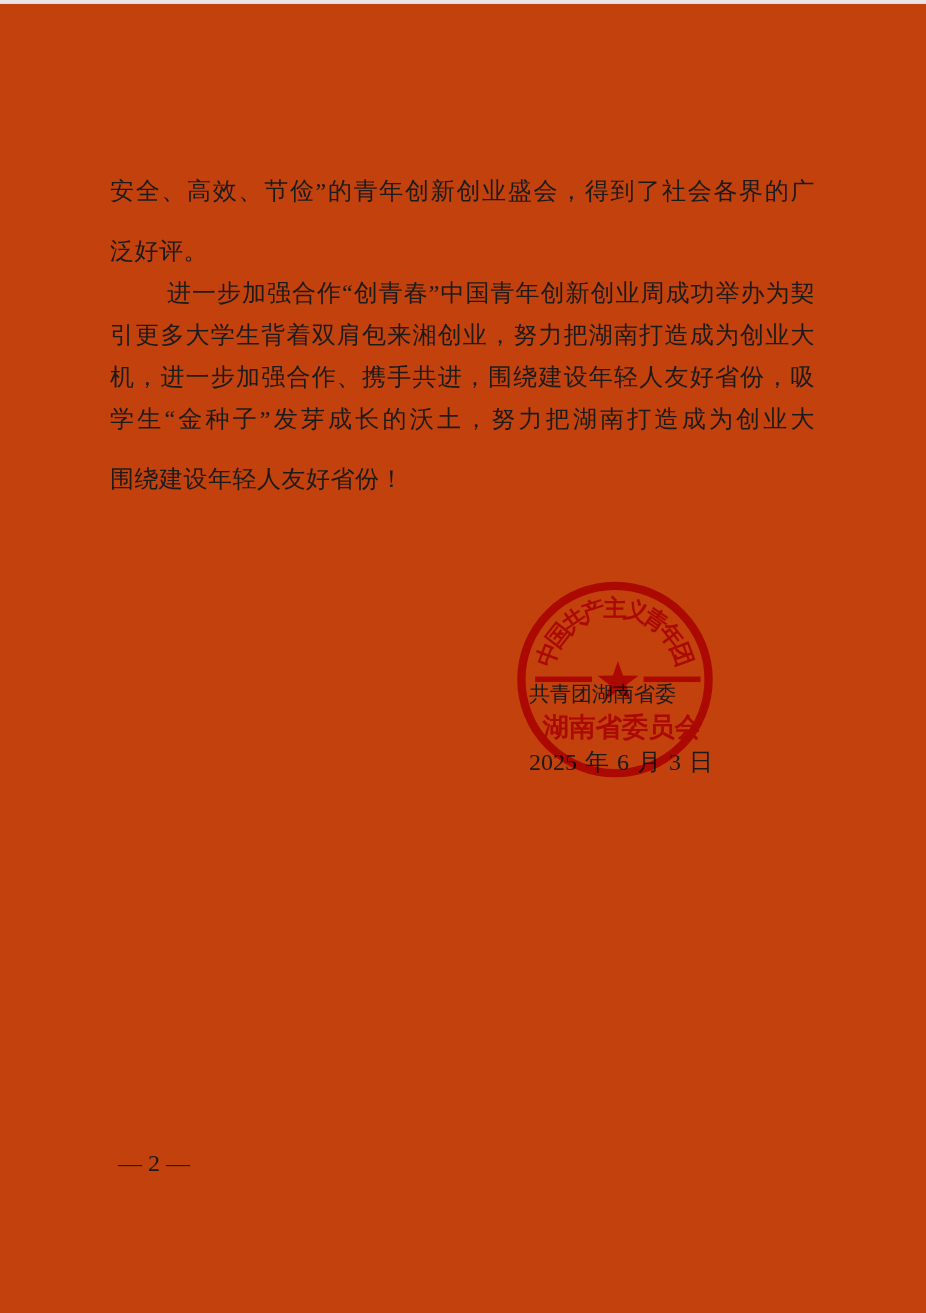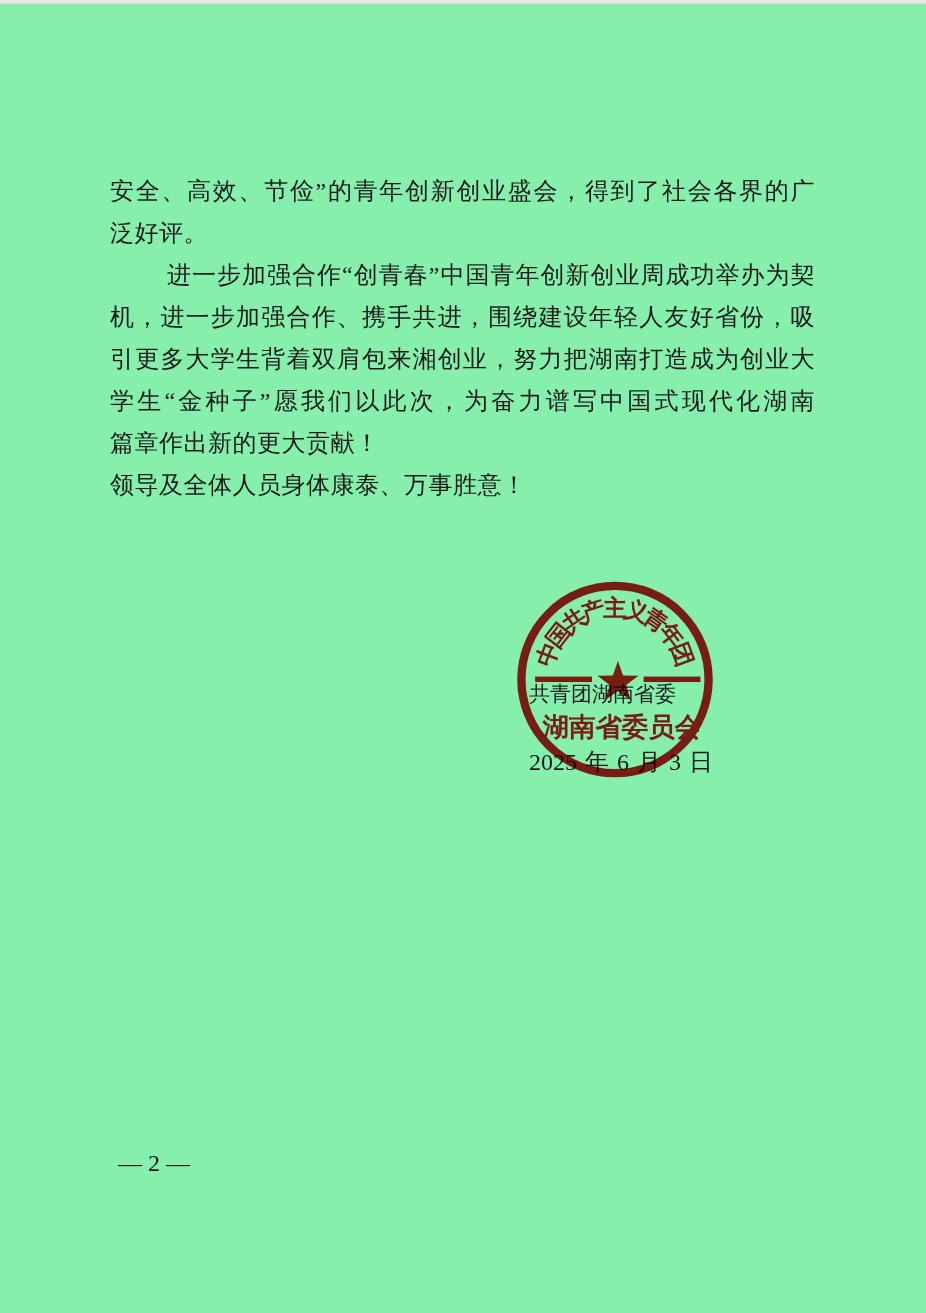--- a/index.html
+++ b/index.html
@@ -1,20 +1,20 @@
 <!DOCTYPE html>
 <html><head>
 <meta charset="utf-8">
 <style>
   html, body { margin: 0; padding: 0; background: #ffffff; }
   .page {
     position: relative;
     width: 926px;
     height: 1313px;
-    background: #86efac;
+    background: #c2410c;
     overflow: hidden;
     font-family: "Liberation Serif", "DejaVu Serif", serif;
     color: #1b1b1b;
   }
   .top-border {
     position: absolute;
     left: 0; top: 0;
     width: 100%; height: 3px;
     background: #e7e7e7;
     border-bottom: 1px solid #dedede;
@@ -31,20 +31,21 @@
   }
   .line {
     text-align: justify;
     text-align-last: justify;
     height: 42px;
     overflow: hidden;
   }
   .line.short {
     text-align: left;
     text-align-last: left;
+    margin-top: 18px;
   }
   .line.indent {
     padding-left: 57px;
   }
   .signature-name {
     position: absolute;
     left: 529px;
     top: 680px;
     font-size: 21px;
     letter-spacing: 0px;
@@ -82,25 +83,24 @@
 <body>
 
 <div class="page">
 
   <div class="top-border"></div>
 
   <div class="text-block">
     <div class="line">安全、高效、节俭”的青年创新创业盛会，得到了社会各界的广</div>
     <div class="line short">泛好评。</div>
     <div class="line indent">进一步加强合作“创青春”中国青年创新创业周成功举办为契</div>
+    <div class="line">引更多大学生背着双肩包来湘创业，努力把湖南打造成为创业大</div>
     <div class="line">机，进一步加强合作、携手共进，围绕建设年轻人友好省份，吸</div>
-    <div class="line">引更多大学生背着双肩包来湘创业，努力把湖南打造成为创业大</div>
-    <div class="line">学生“金种子”愿我们以此次，为奋力谱写中国式现代化湖南</div>
-    <div class="line short">篇章作出新的更大贡献！</div>
-    <div class="line short">领导及全体人员身体康泰、万事胜意！</div>
+    <div class="line">学生“金种子”发芽成长的沃土，努力把湖南打造成为创业大</div>
+    <div class="line short">围绕建设年轻人友好省份！</div>
   </div>
 
   <div class="signature-name">共青团湖南省委</div>
   <div class="signature-date">2025 年 6 月 3 日</div>
 
   <div class="seal">
     <svg viewBox="0 0 200 200" xmlns="http://www.w3.org/2000/svg">
       <circle cx="100" cy="100" r="95.5" fill="none" stroke="#e2201c" stroke-width="8.5"></circle>
       <g fill="#e2201c" font-size="24" font-weight="bold" text-anchor="middle" font-family="'Liberation Serif','DejaVu Serif',serif">
         <text x="100" y="35" transform="rotate(-69.5 100 100)">中</text>

